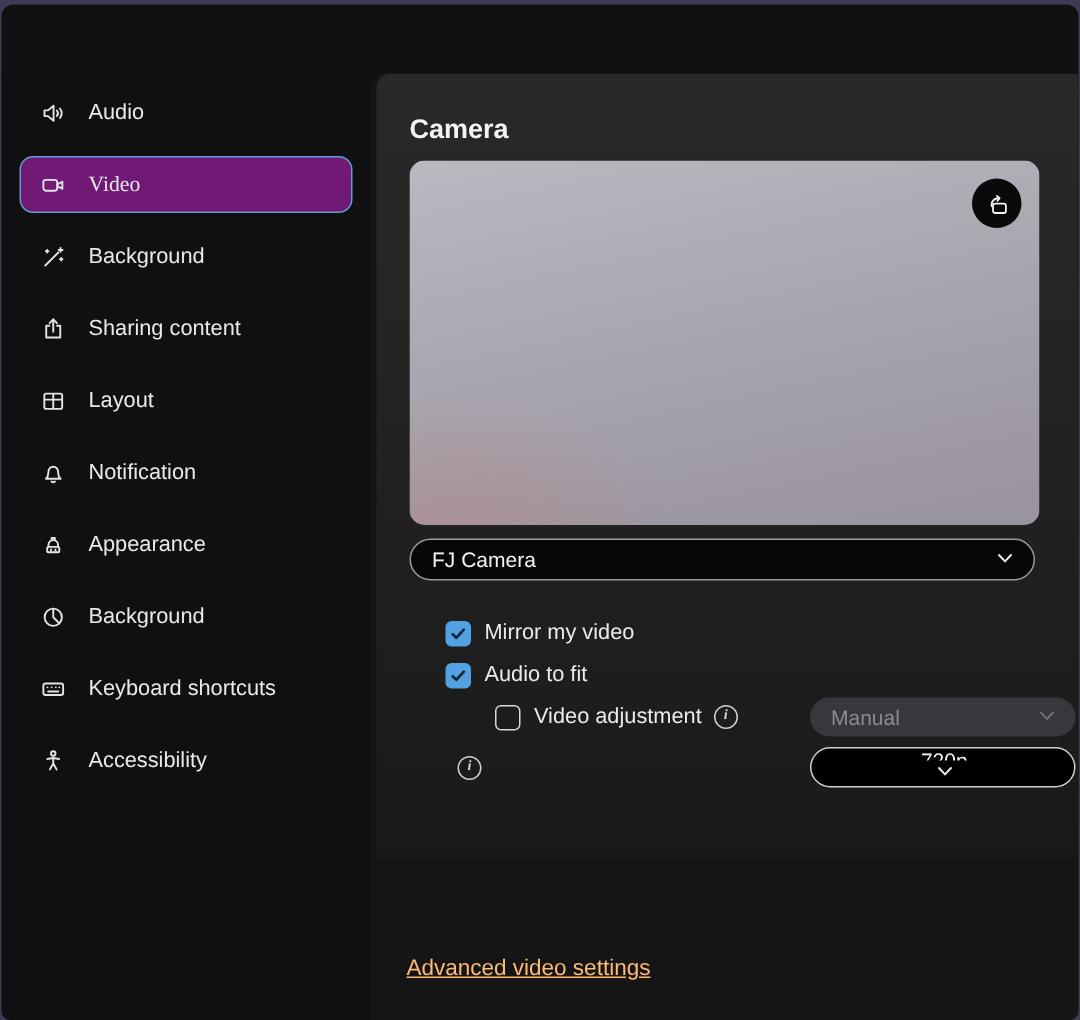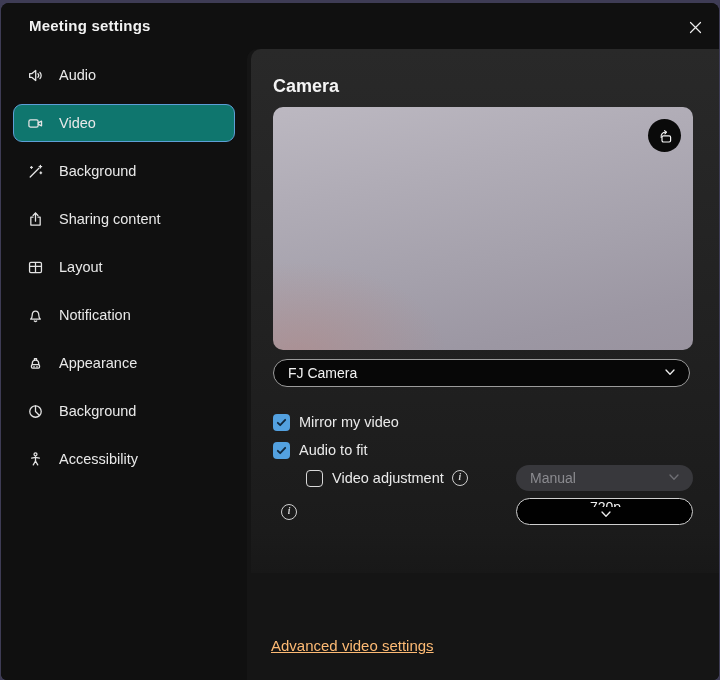--- a/index.html
+++ b/index.html
@@ -22,21 +22,21 @@
     position:absolute;right:12px;top:12px;width:24px;height:24px;
     display:flex;align-items:center;justify-content:center;cursor:pointer;border-radius:4px;
   }
   
   .sidebar{position:absolute;left:0;top:46px;width:246px;bottom:0;background:#101010;padding-top:7px;box-sizing:border-box;}
   .side-item{
     height:38px;margin:0 12px 10px 12px;display:flex;align-items:center;gap:15px;
     padding:0 0 0 13px;border-radius:9px;border:1.5px solid transparent;
     color:#e9e9e9;font-size:14.5px;cursor:pointer;box-sizing:border-box;
   }
-  .side-item.selected{border-color:#5d9fd6;background:#0f766e;}
+  .side-item.selected{border-color:#5d9fd6;background:#701a75;font-family:Liberation Serif, serif;}
   .side-item .ico{width:17px;height:17px;flex:0 0 17px;display:flex;align-items:center;justify-content:center;}
   .ico svg{display:block;}
   
   .main{
     position:absolute;left:246px;top:46px;right:0;bottom:0;
     background:#151515;border-top-left-radius:10px;overflow:hidden;
   }
   .content{
     position:absolute;left:4px;top:0;right:0;height:524px;
     background:linear-gradient(180deg,#292929 0%,#242424 35%,#1b1b1b 92%,#181818 100%);
@@ -54,21 +54,21 @@
     position:absolute;top:12px;right:12px;width:33px;height:33px;border-radius:50%;
     background:#0a0a0a;border:none;display:flex;align-items:center;justify-content:center;cursor:pointer;padding:0;
   }
   .select{
     display:flex;align-items:center;box-sizing:border-box;cursor:pointer;
     background:#070707;border:1px solid #9b9b9b;border-radius:14px;
     color:#f2f2f2;font-size:14px;padding:0 12px 0 14px;
   }
   .select .sel-val{flex:1;white-space:nowrap;overflow:hidden;}
   .device-select{margin-top:9px;width:417px;height:28px;gap:47px;}
-  .chk-row{display:flex;align-items:center;width:420px;box-sizing:border-box;}
+  .chk-row{display:flex;align-items:center;width:420px;box-sizing:border-box;margin-left:24px;}
   .row-mirror{margin-top:24px;height:22px;}
   .row-zoomfit{margin-top:6px;height:22px;}
   .row-adjust{margin-top:4px;height:26px;padding-left:33px;}
   .row-resolution{margin-top:7px;height:27px;}
   .chk{
     width:17px;height:17px;border-radius:4px;box-sizing:border-box;margin-right:9px;
     display:flex;align-items:center;justify-content:center;cursor:pointer;flex:0 0 17px;
   }
   .chk.checked{background:#53a1e0;}
   .chk.unchecked{border:1.5px solid #d9d9d9;background:transparent;}
@@ -86,28 +86,20 @@
   .adv-link{
     position:absolute;left:24px;bottom:26px;color:#fdba74;font-size:15px;
     text-decoration:underline;cursor:pointer;
   }
 </style>
 </head>
 <body>
 
 <div class="window">
 
-  <div class="titlebar">
-    <span class="title">Meeting settings</span>
-    <span class="close-btn">
-      <svg width="13" height="13" viewBox="0 0 13 13">
-          <path d="M1.5 1.5L11.5 11.5M11.5 1.5L1.5 11.5" stroke="#ececec" stroke-width="1.2" stroke-linecap="round"></path>
-        </svg>
-    </span>
-  </div>
 
   <div class="sidebar">
 
     <div class="side-item">
       <span class="ico">
         <svg width="17" height="17" viewBox="0 0 16 16" fill="none" stroke="#e4e4e4" stroke-width="1.2" stroke-linejoin="round" stroke-linecap="round">
           <path d="M2.5 6.2h2.2L8.2 3.3v9.4L4.7 9.8H2.5z"></path>
           <path d="M10.3 6.3a2.6 2.6 0 010 3.4"></path>
           <path d="M12.2 5a5 5 0 010 6"></path>
         </svg>
@@ -183,20 +175,30 @@
     <div class="side-item">
       <span class="ico">
         <svg width="17" height="17" viewBox="0 0 16 16" fill="none" stroke="#e4e4e4" stroke-width="1.2" stroke-linecap="round">
           <circle cx="8" cy="8" r="5.4"></circle>
           <path d="M8 8V2.6M8 8l3.8 3.8"></path>
         </svg>
       </span>
       <span class="side-label">Background</span>
     </div>
 
+    <div class="side-item">
+      <span class="ico">
+        <svg width="17" height="17" viewBox="0 0 16 16" fill="none" stroke="#e4e4e4" stroke-width="1.2" stroke-linejoin="round" stroke-linecap="round">
+          <rect x="1.8" y="4.4" width="12.4" height="7.2" rx="1.4"></rect>
+          <path d="M4.8 9.4h6.4"></path>
+          <path d="M4.4 6.8h.01M7 6.8h.01M9.6 6.8h.01M11.8 6.8h.01"></path>
+        </svg>
+      </span>
+      <span class="side-label">Keyboard shortcuts</span>
+    </div>
 
     <div class="side-item">
       <span class="ico">
         <svg width="17" height="17" viewBox="0 0 16 16" fill="none" stroke="#e4e4e4" stroke-width="1.2" stroke-linejoin="round" stroke-linecap="round">
           <circle cx="8" cy="3.1" r="1.4"></circle>
           <path d="M8 5.4v4"></path>
           <path d="M4.3 6.6L8 6l3.7.6"></path>
           <path d="M8 9.4l-2.1 3.7M8 9.4l2.1 3.7"></path>
         </svg>
       </span>

